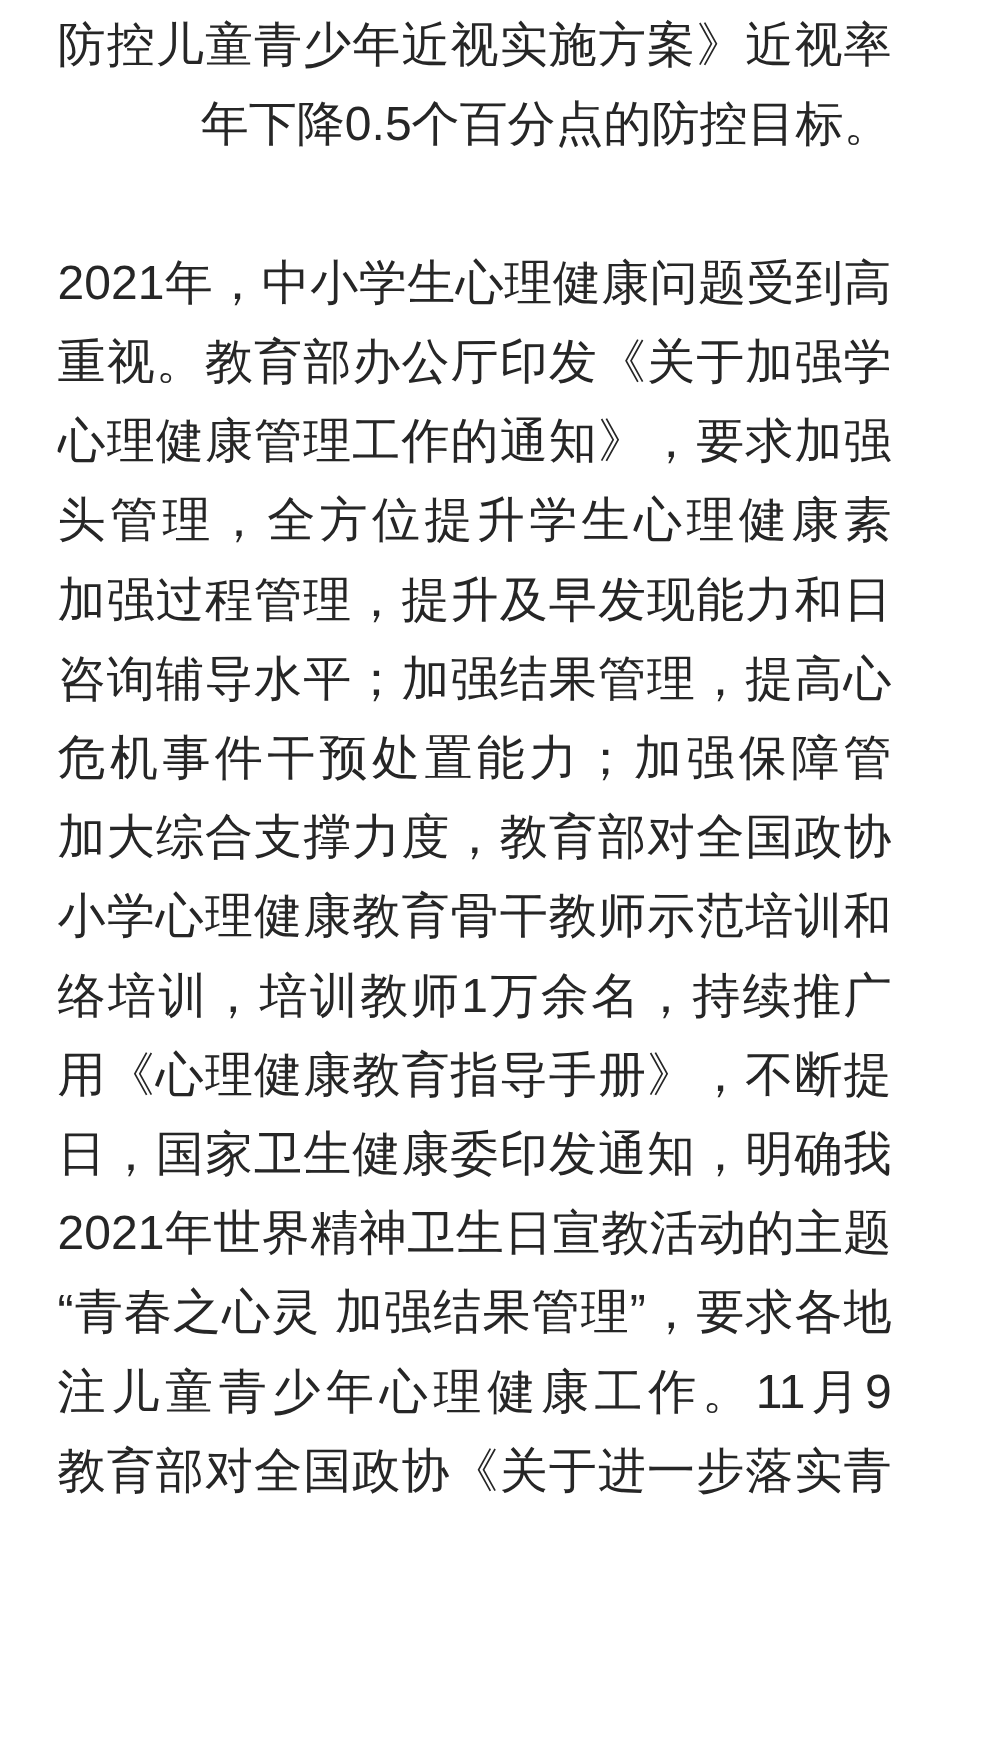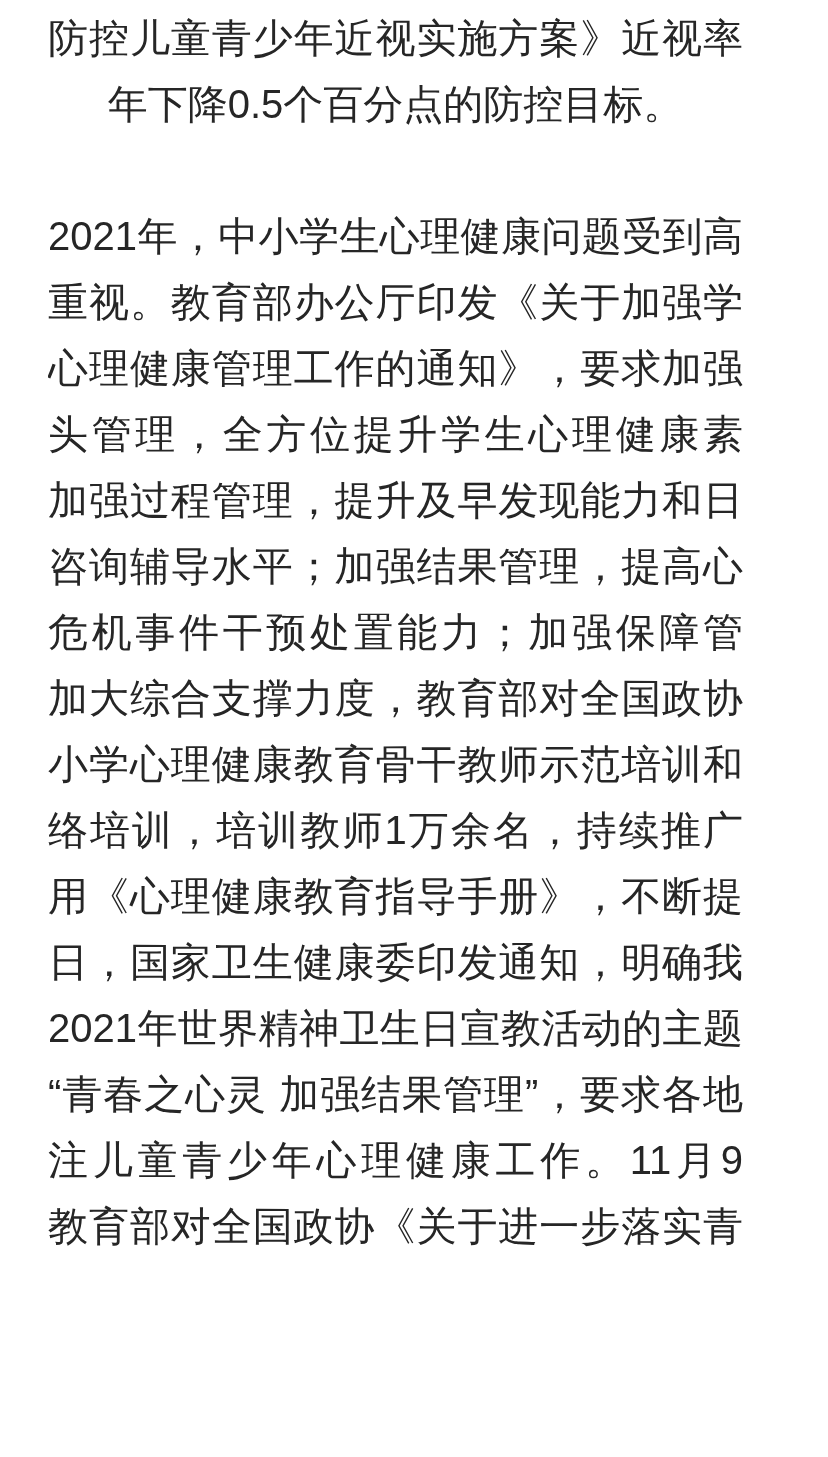--- a/index.html
+++ b/index.html
@@ -24,21 +24,21 @@
   }
   .paragraph {
     margin: 0 0 66px 0;
   }
   .paragraph:last-child {
     margin-bottom: 6px;
   }
   .line {
     height: 66px;
     overflow: hidden;
-    text-align: center;
+    text-align: right;
   }
   .line.fill {
     text-align: justify;
     text-align-last: justify;
   }
 </style>
 </head>
 <body style="background: rgb(255, 255, 255);">
 
 <main class="article" id="article" style="color: rgb(38, 38, 38);">

